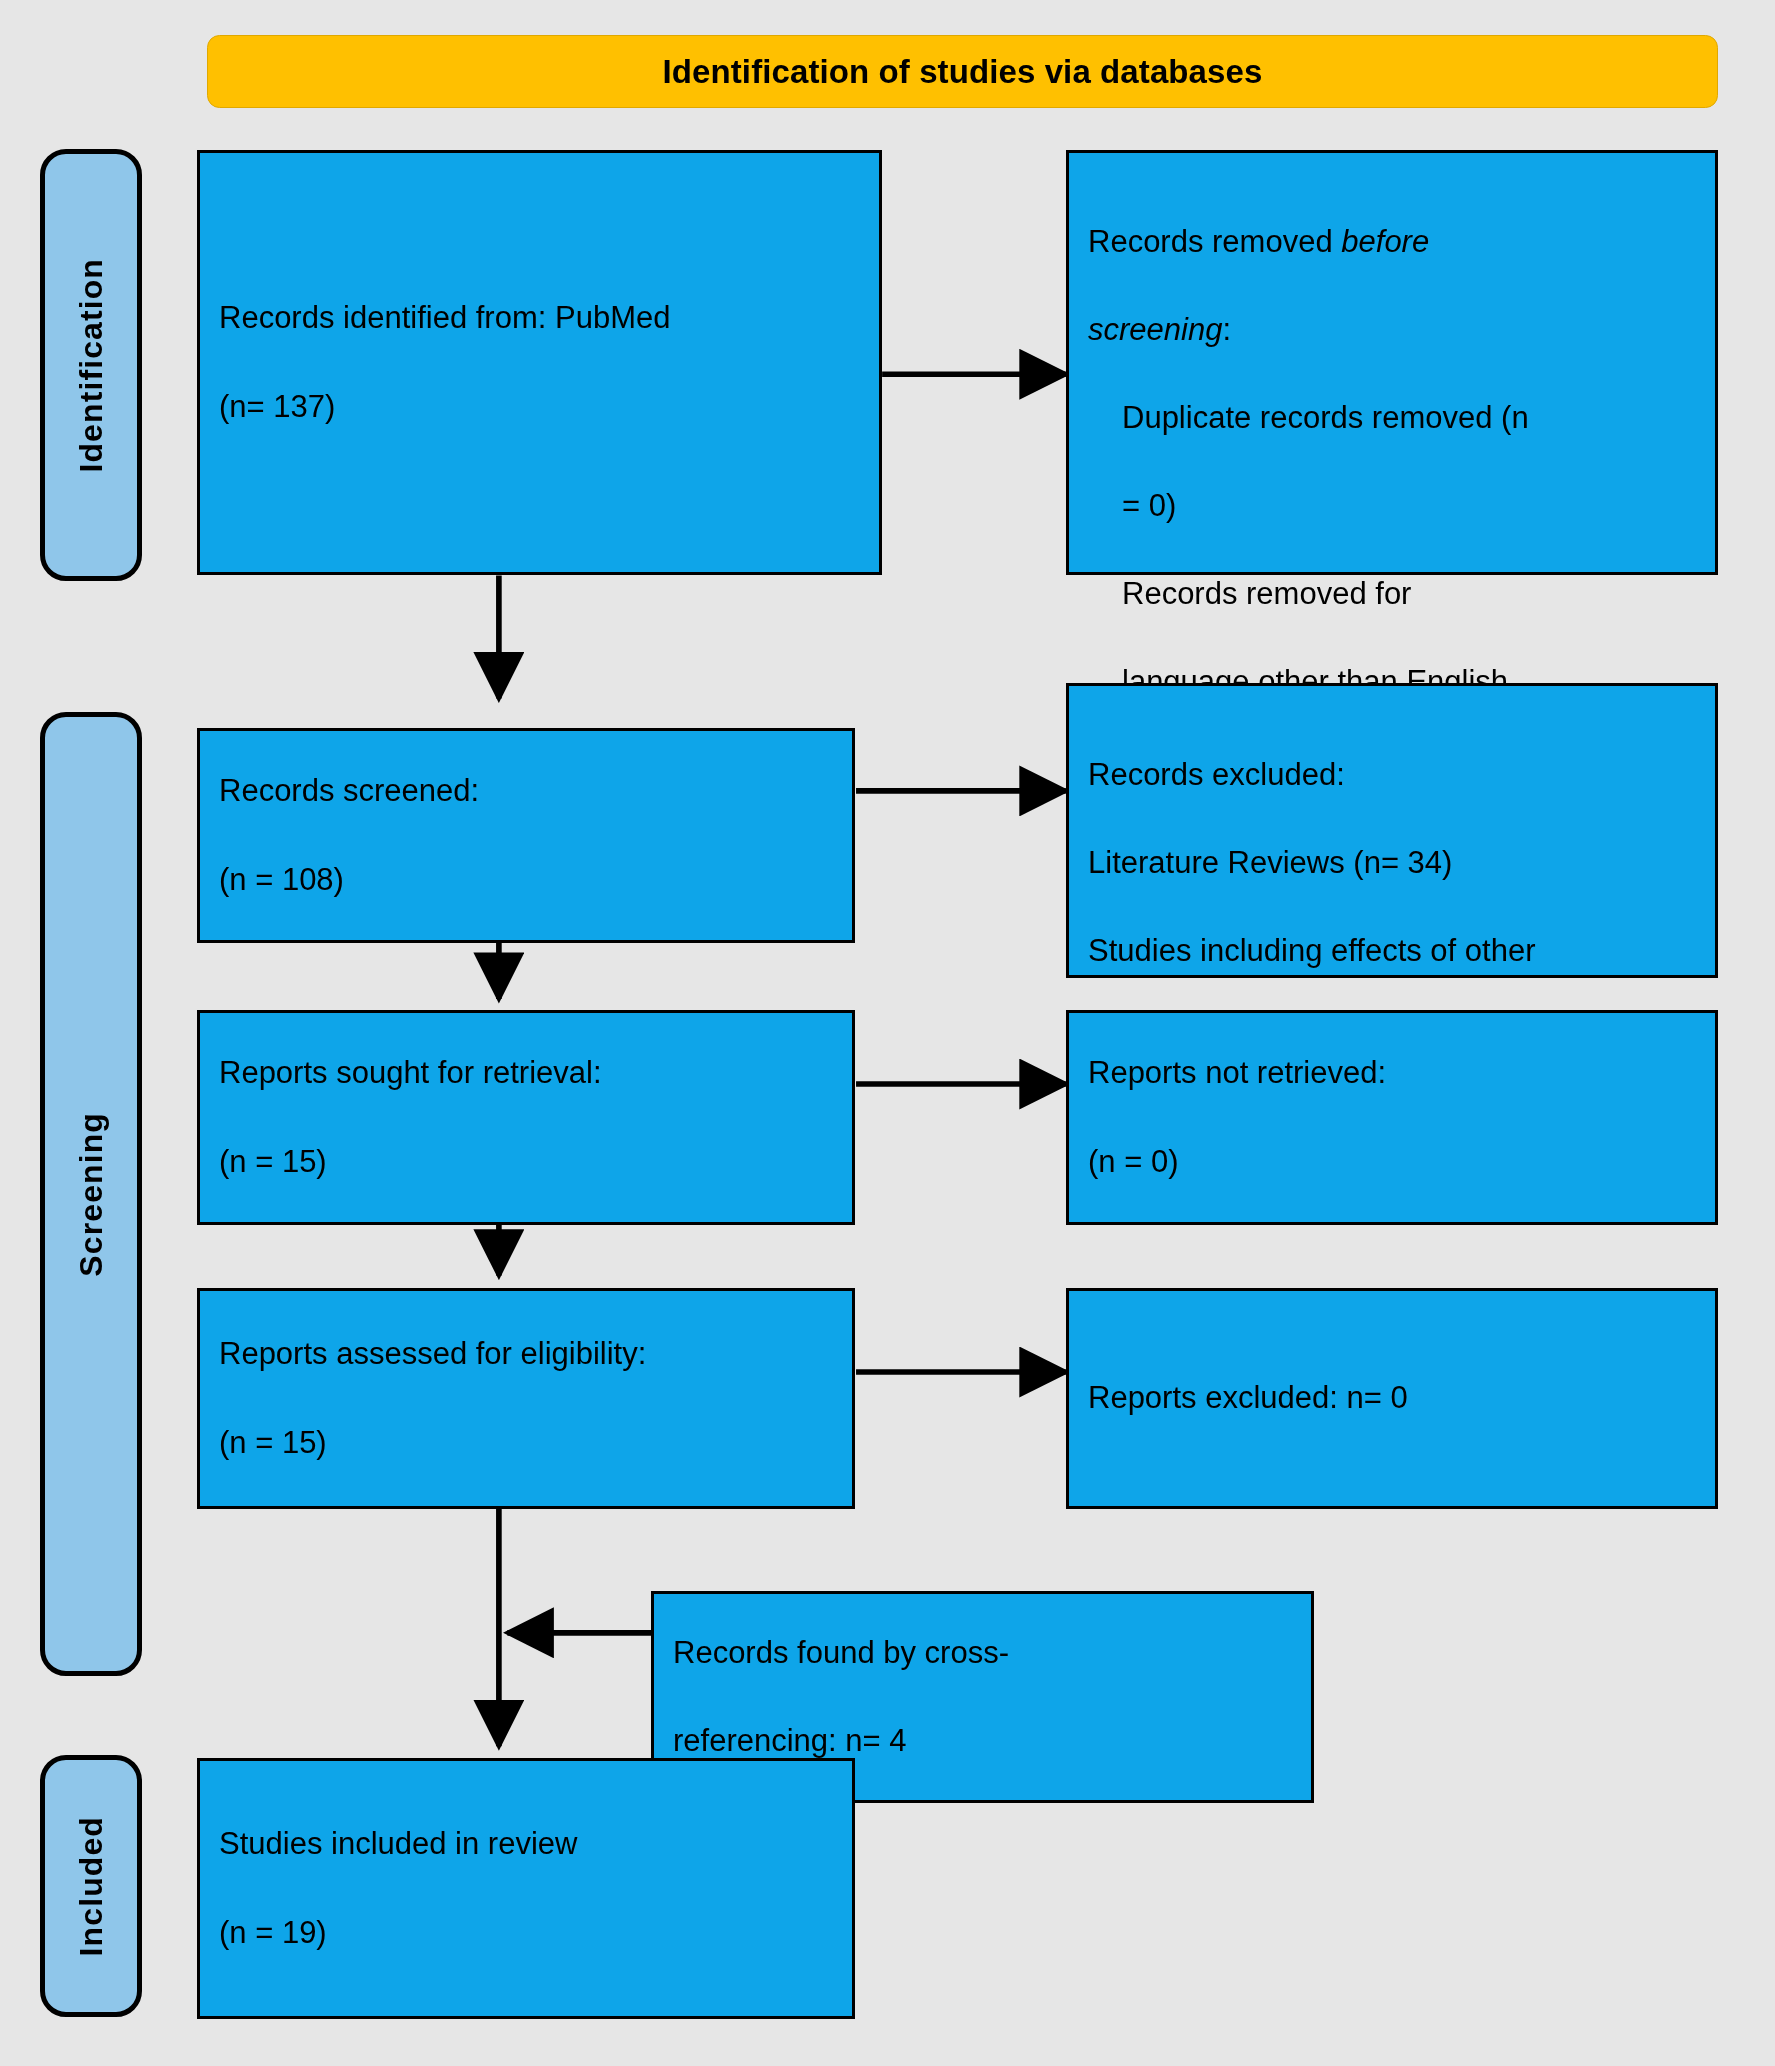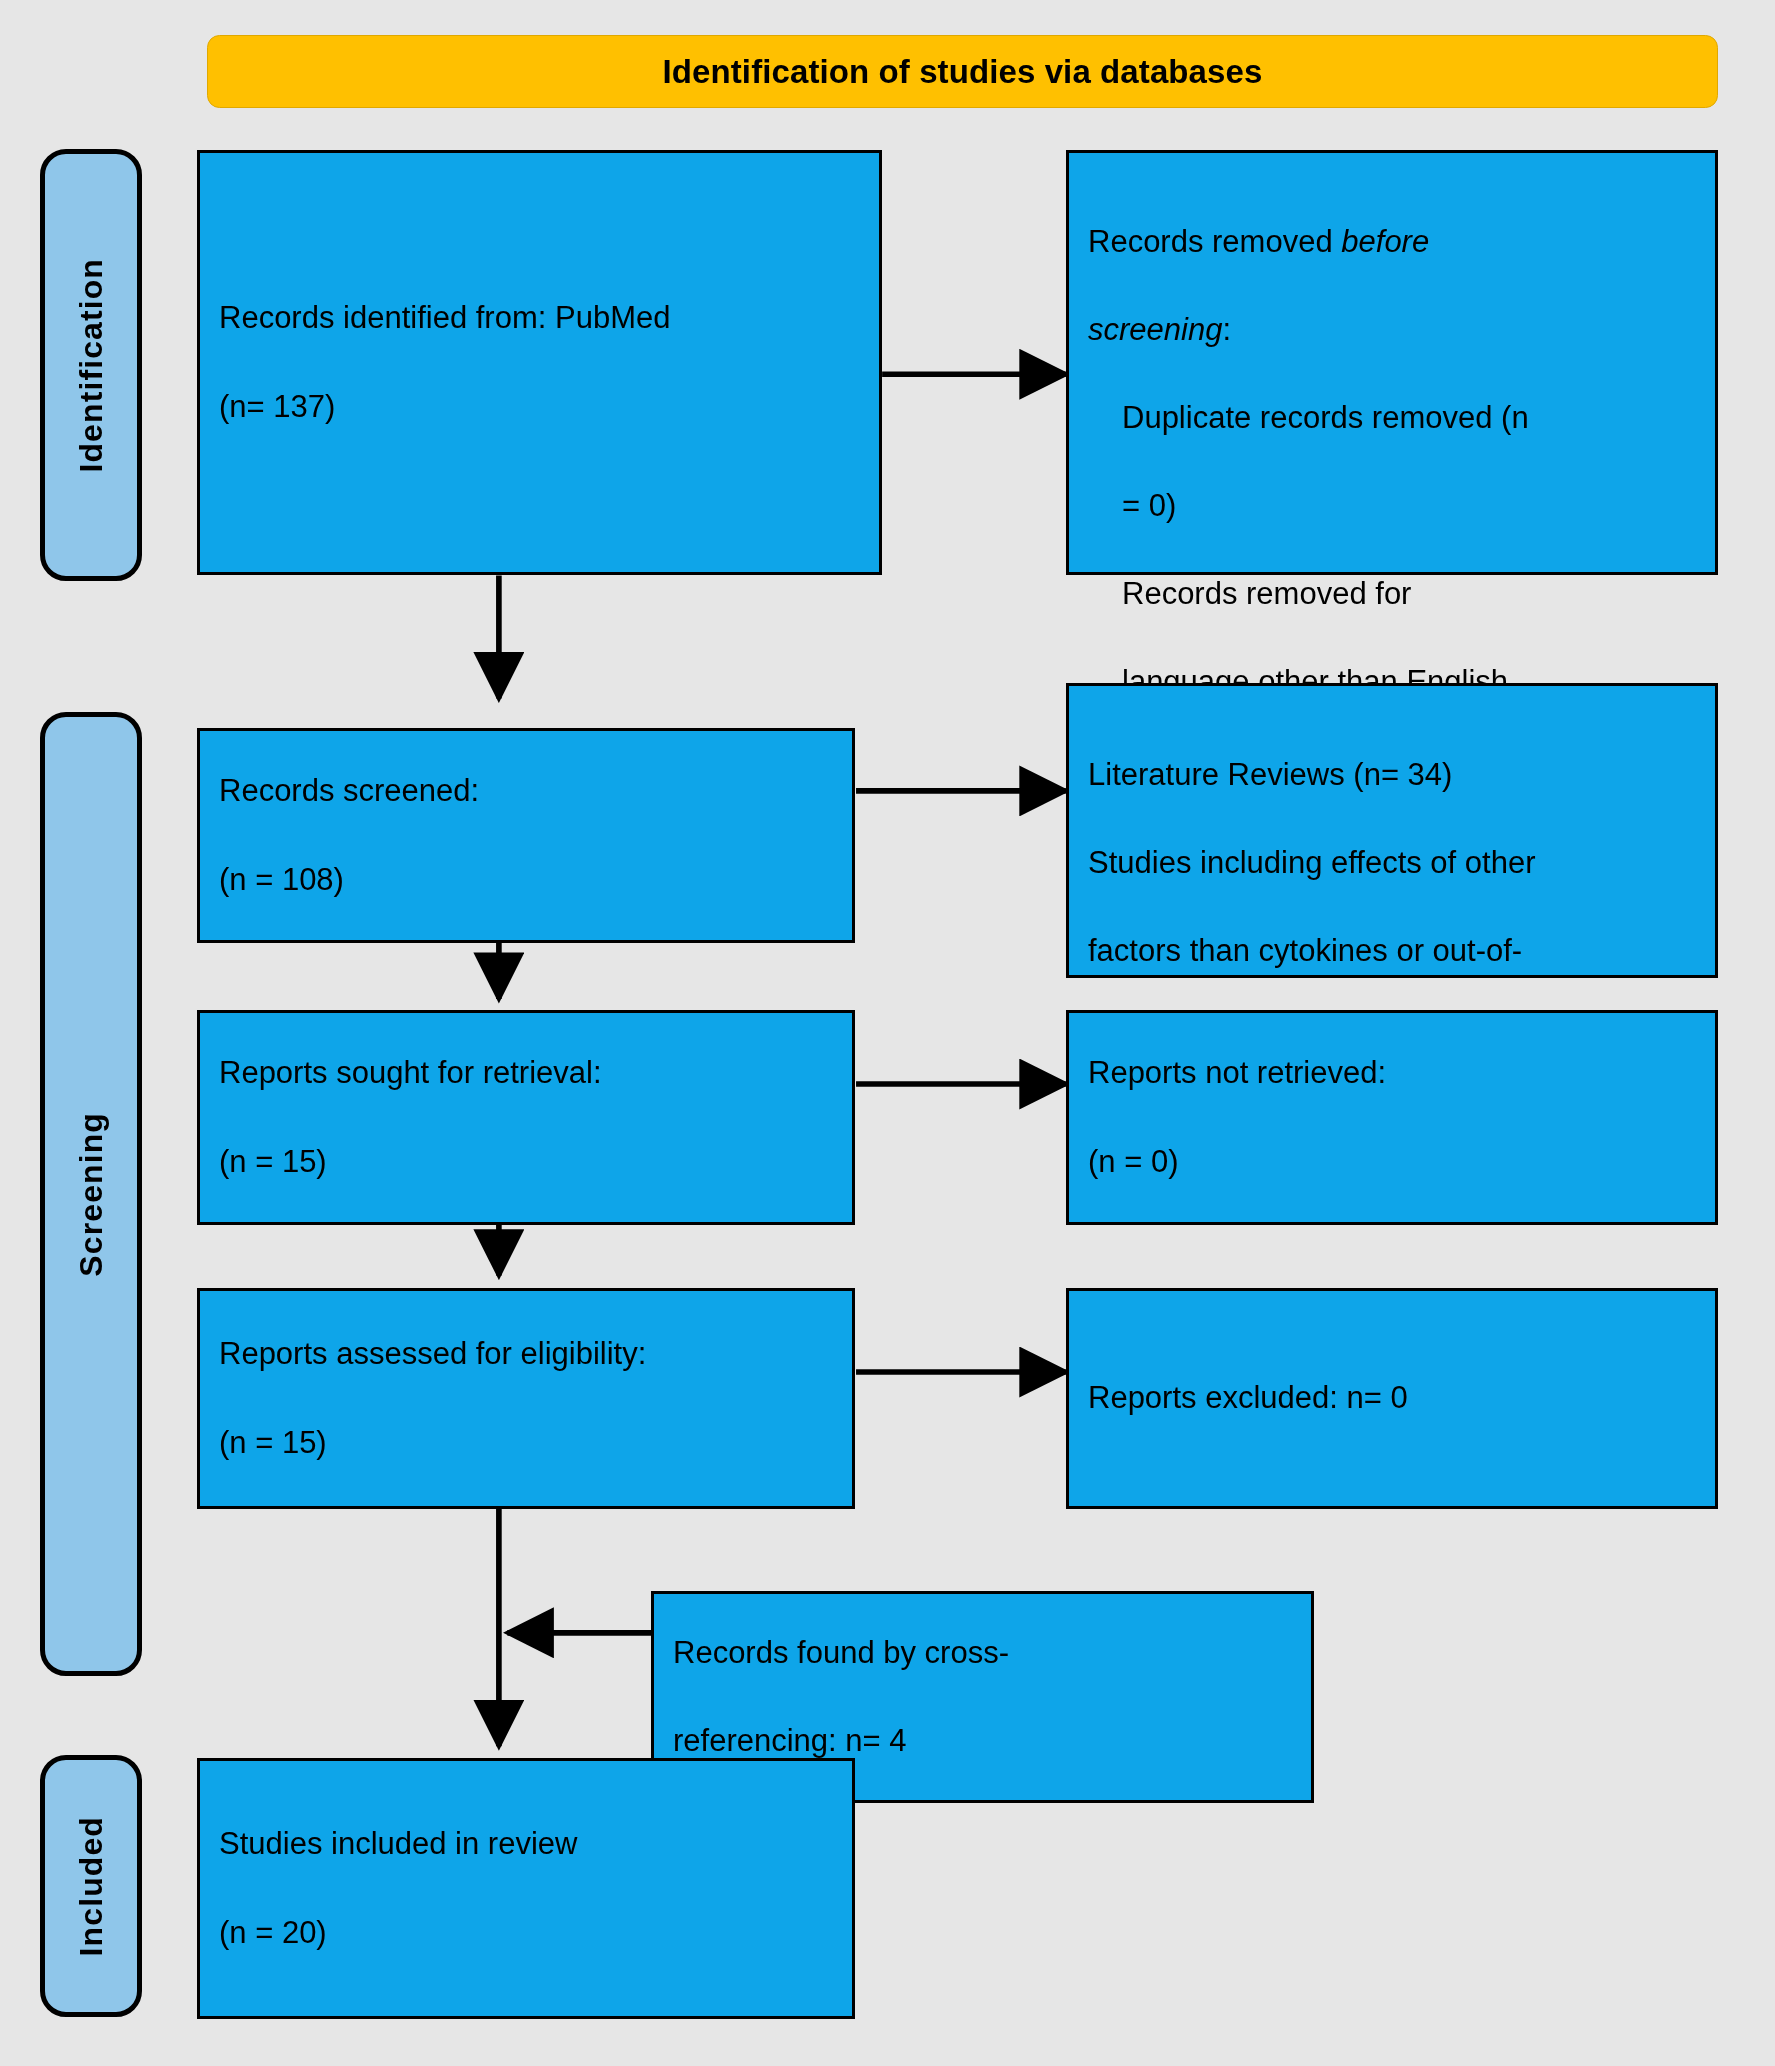--- a/index.html
+++ b/index.html
@@ -163,20 +163,21 @@
 
   <div class="node" style="left:197px; top:728px; width:658px; height:215px;">
     <div class="txt">
       <div>Records screened:</div>
       <div>(n = 108)</div>
     </div>
   </div>
 
   <div class="node topalign" style="left:1066px; top:683px; width:652px; height:295px;">
     <div class="txt">
+      <div>Records excluded:</div>
       <div>Literature Reviews (n= 34)</div>
       <div>Studies including effects of other</div>
       <div>factors than cytokines or out-of-</div>
       <div>scope topic (n = 86)</div>
     </div>
   </div>
 
   <div class="node" style="left:197px; top:1010px; width:658px; height:215px;">
     <div class="txt">
       <div>Reports sought for retrieval:</div>
@@ -207,18 +208,18 @@
   <div class="node" style="left:651px; top:1591px; width:663px; height:212px;">
     <div class="txt">
       <div>Records found by cross-</div>
       <div>referencing: n= 4</div>
     </div>
   </div>
 
   <div class="node" style="left:197px; top:1758px; width:658px; height:261px;">
     <div class="txt">
       <div>Studies included in review</div>
-      <div>(n = 20)</div>
+      <div>(n = 19)</div>
     </div>
   </div>
 
 </div>
 
 
 </body></html>

